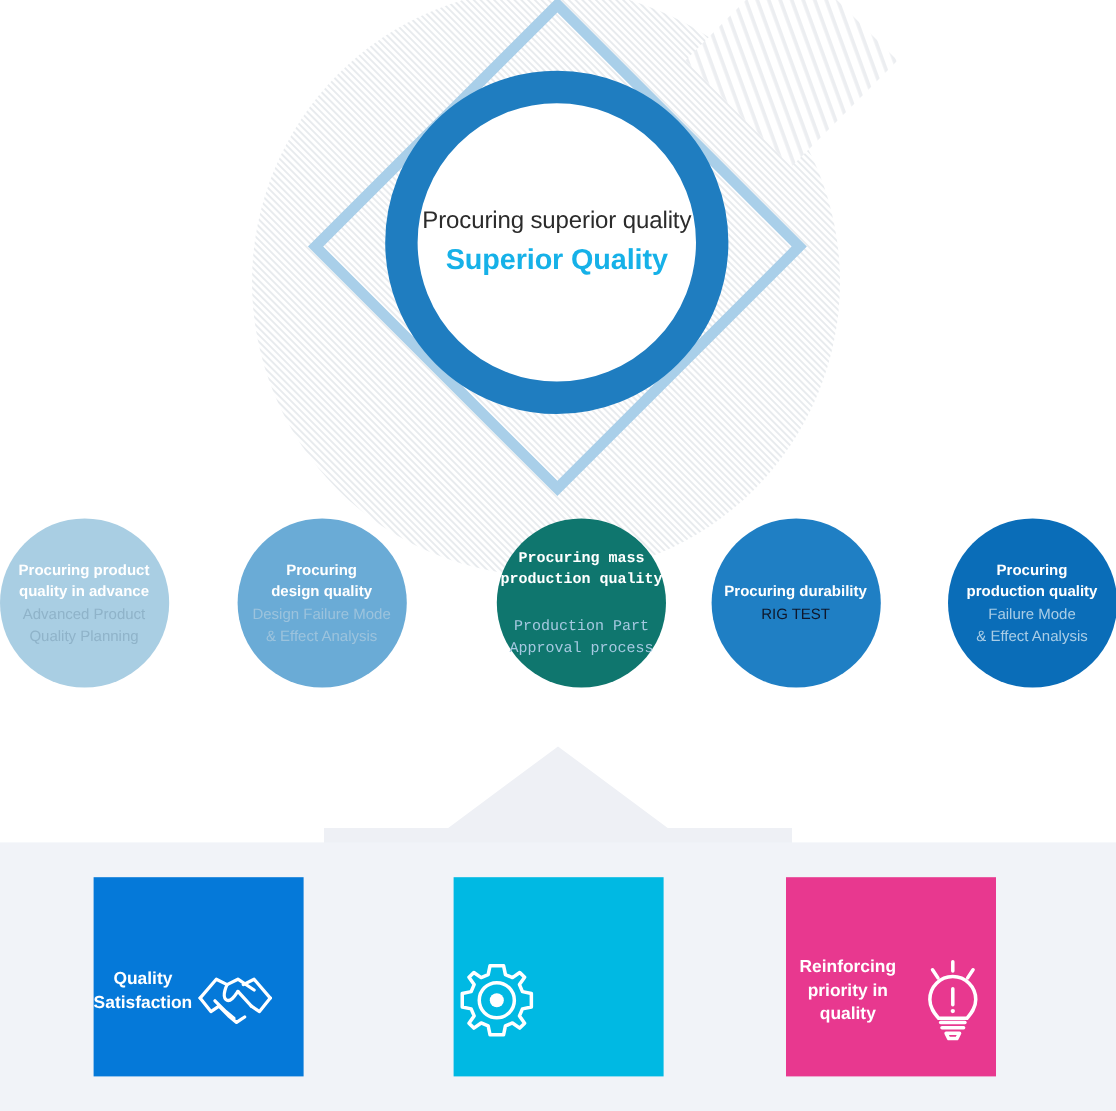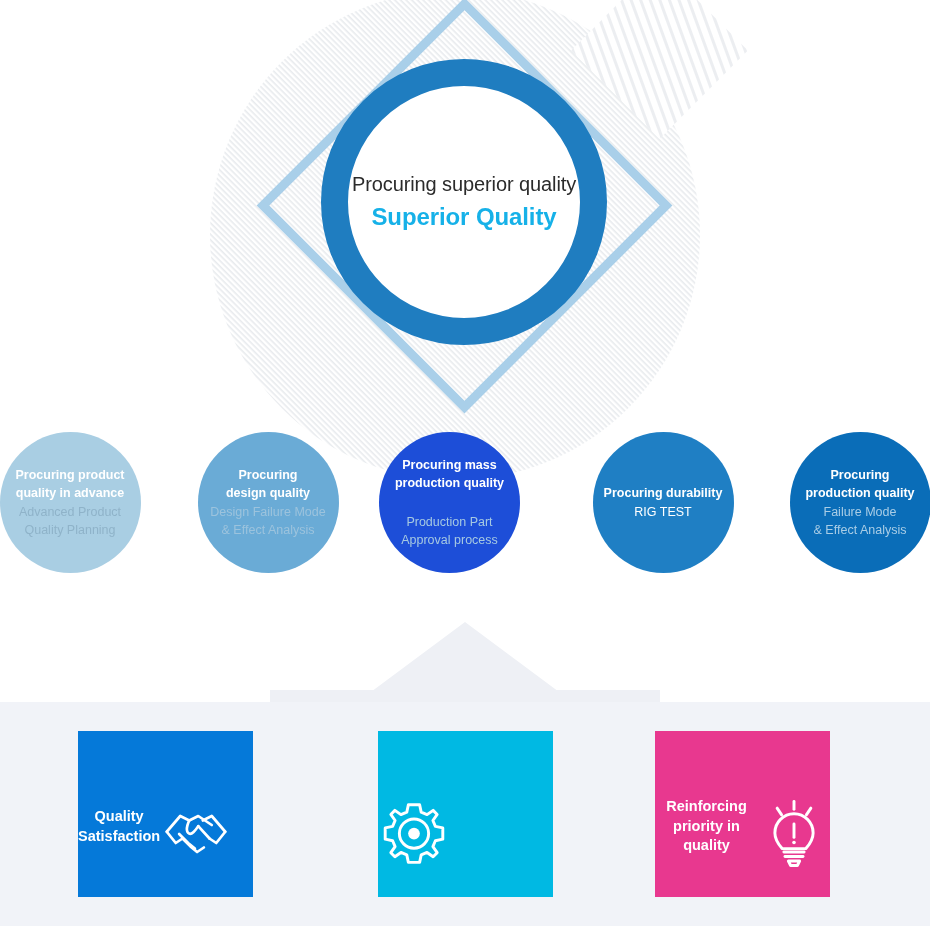--- a/index.html
+++ b/index.html
@@ -204,29 +204,29 @@
 quality in advance</div>
         <div class="circle-sub" style="color: rgb(143, 179, 201);">Advanced Product
 Quality Planning</div>
       </div>
       <div class="circle" style="left: 197.5px; background: rgb(106, 171, 214);">
         <div class="circle-title">Procuring
 design quality</div>
         <div class="circle-sub" style="color: rgb(156, 195, 221);">Design Failure Mode
 &amp; Effect Analysis</div>
       </div>
-      <div class="circle" style="left: 379px; background: #1d4ed8;">
+      <div class="circle" style="left: 414px; background: #0f766e; font-family: Liberation Mono, monospace;">
         <div class="circle-title">Procuring mass
 production quality</div>
         <div class="circle-sub" style="color: rgb(166, 201, 225); margin-top: 20px;">Production Part
 Approval process</div>
       </div>
       <div class="circle" style="left: 592.5px; background: rgb(31, 127, 196);">
         <div class="circle-title">Procuring durability</div>
-        <div class="circle-sub" style="color: #ffffff;">RIG TEST</div>
+        <div class="circle-sub" style="color: #0f172a;">RIG TEST</div>
       </div>
       <div class="circle" style="left: 789.5px; background: rgb(10, 109, 184);">
         <div class="circle-title">Procuring
 production quality</div>
         <div class="circle-sub" style="color: rgb(169, 205, 230);">Failure Mode
 &amp; Effect Analysis</div>
       </div>
     </div>
 
   <svg class="arrow" viewBox="0 0 930 115" width="930" height="115" xmlns="http://www.w3.org/2000/svg">

